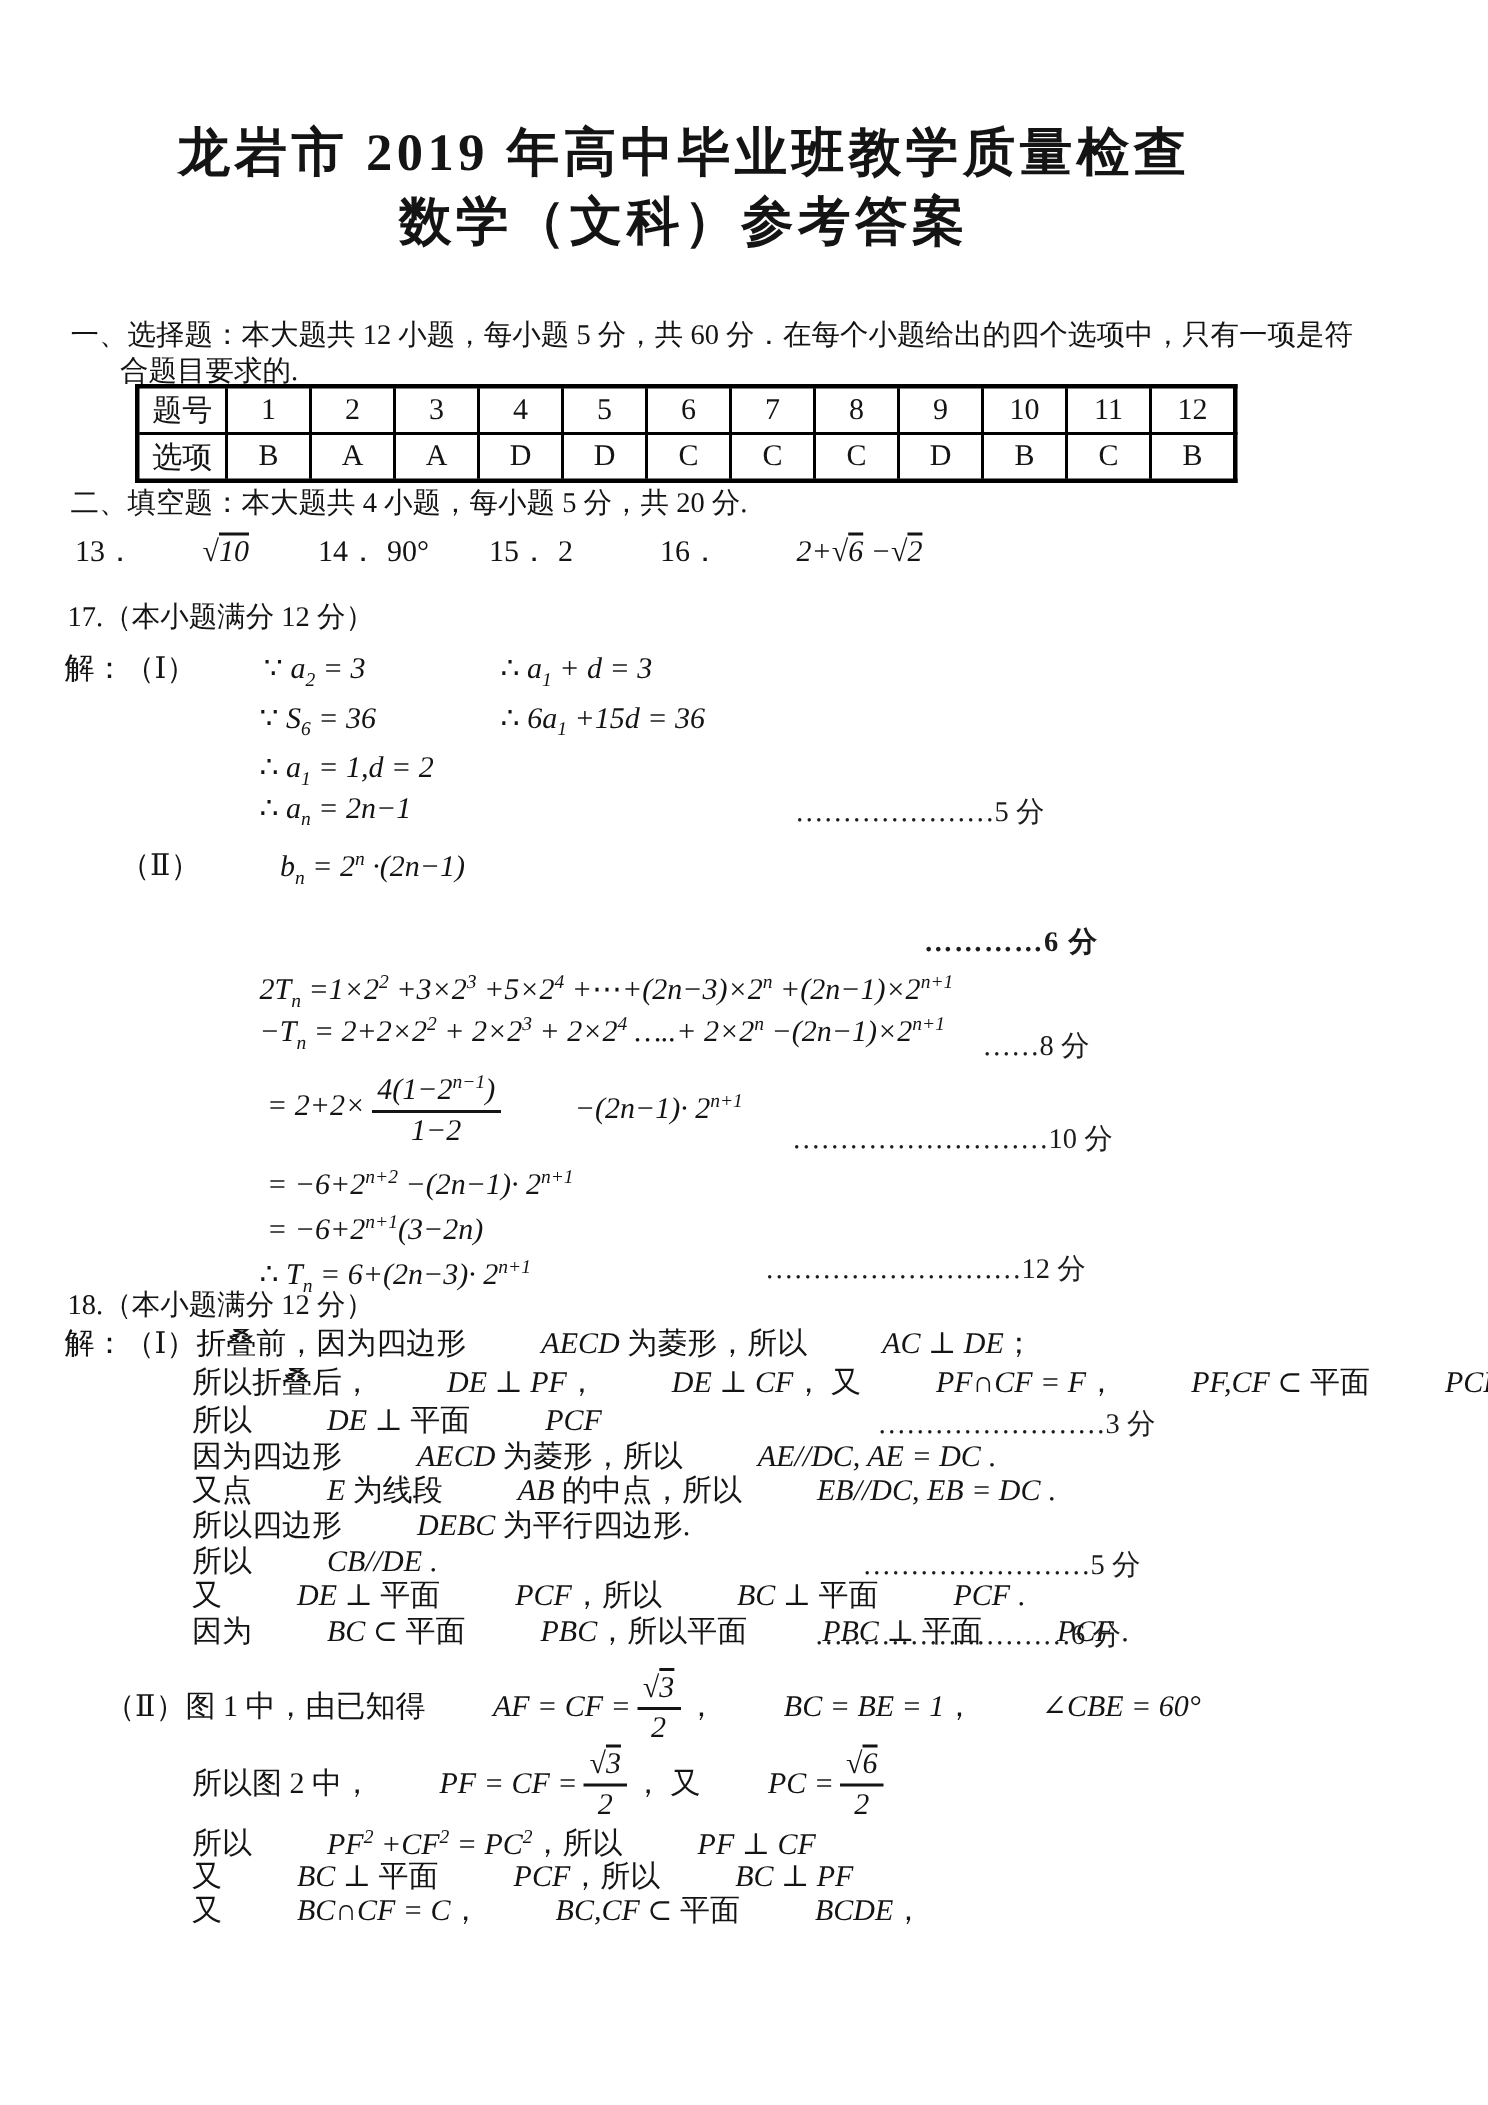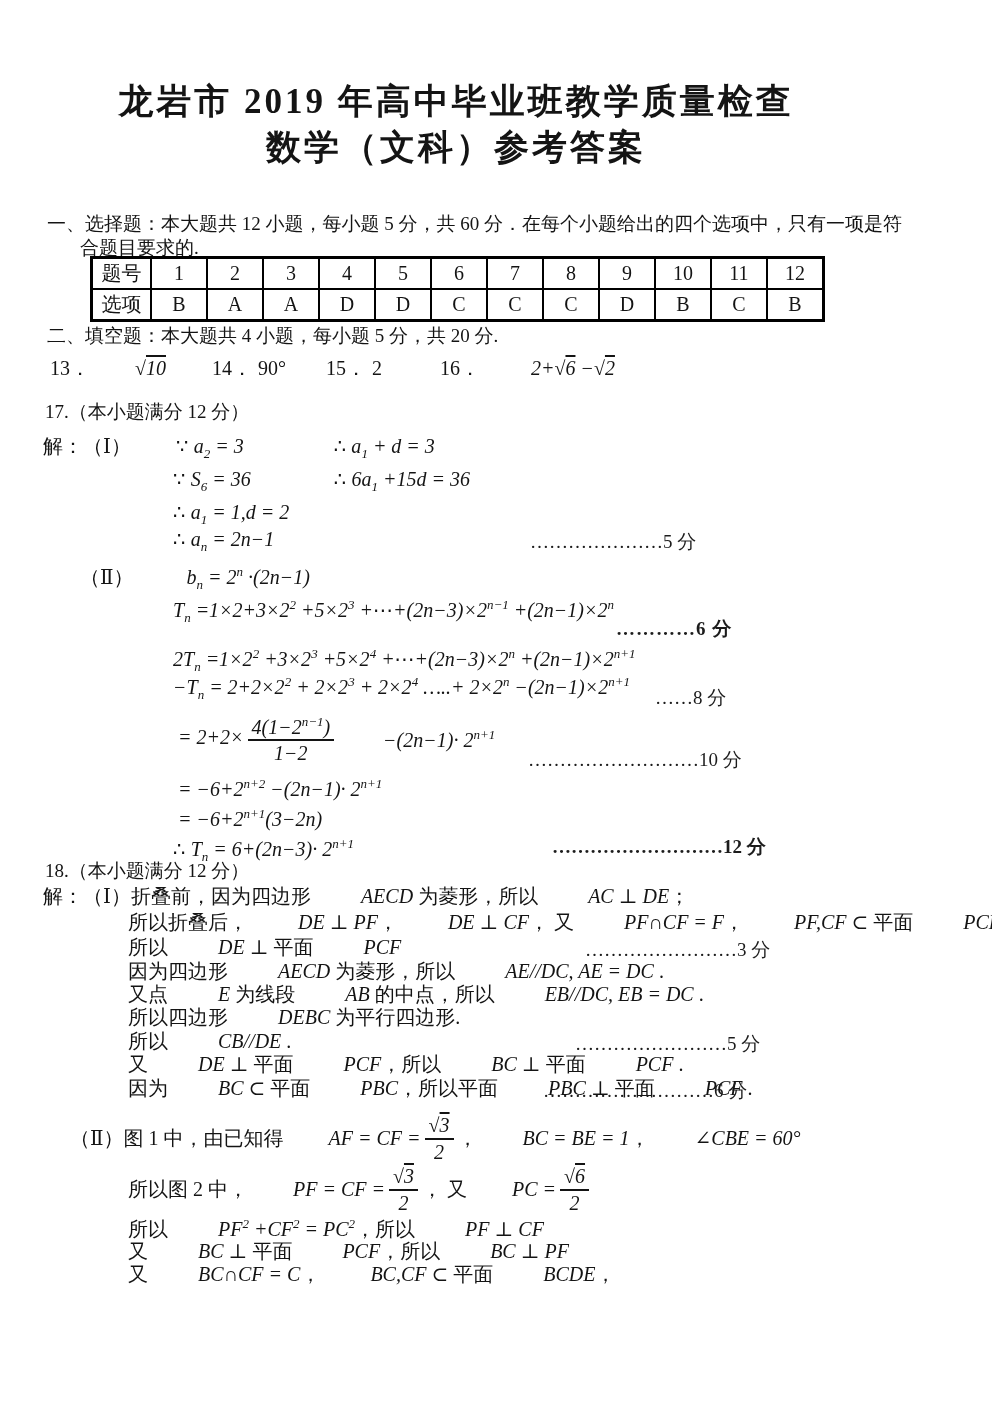--- a/index.html
+++ b/index.html
@@ -78,39 +78,39 @@
   <div class="abs h" style="top:324px;left:47px">二、填空题：本大题共 4 小题，每小题 5 分，共 20 分.</div>
   <div class="ln" style="top:356px"><span class="gap" style="width: 50px;"></span><span class="cn">13．</span><span class="math"><span>√<span class="ov">10</span></span></span><span class="gap" style="width: 46px;"></span><span class="cn">14．</span><span class="gap" style="width: 6px;"></span><span class="cn">90°</span><span class="gap" style="width: 40px;"></span><span class="cn">15．</span><span class="gap" style="width: 6px;"></span><span class="cn">2</span><span class="gap" style="width: 58px;"></span><span class="cn">16．</span><span class="gap" style="width: 6px;"></span><span class="math">2+<span>√<span class="ov">6</span></span> −<span>√<span class="ov">2</span></span></span></div>
 
 
   <div class="abs h" style="top:400px;left:45px">17.（本小题满分 12 分）</div>
   <div class="ln" style="top:434px"><span class="gap" style="width: 43px;"></span><span class="cn">解：（Ⅰ）</span><span class="math">∵ a<sub>2</sub> = 3</span><span class="gap" style="width: 45px;"></span><span class="math">∴ a<sub>1</sub> + d = 3</span></div>
   <div class="ln" style="top:467px"><span class="gap" style="width: 128px;"></span><span class="math">∵ S<sub>6</sub> = 36</span><span class="gap" style="width: 38px;"></span><span class="math">∴  6a<sub>1</sub> +15d = 36</span></div>
   <div class="ln" style="top:500px"><span class="gap" style="width: 128px;"></span><span class="math">∴ a<sub>1</sub> = 1,d = 2</span></div>
   <div class="ln" style="top:527px"><span class="gap" style="width: 128px;"></span><span class="math">∴ a<sub>n</sub> = 2n−1</span><span class="score" style="left: 530px;">…………………5 分</span></div>
   <div class="ln" style="top:560px"><span class="gap" style="width: 80px;"></span><span class="cn">（Ⅱ）</span><span class="gap" style="width: 8px;"></span><span class="math">b<sub>n</sub> = 2<sup>n</sup> ·(2n−1)</span></div>
-  <div class="ln" style="top:593px"><span class="gap" style="width: 128px;"></span><span class="math">T<sub>n</sub> =1×2+3×2<sup>2</sup> +5×2<sup>3</sup> +⋯+(2n−3)×2<sup>n−1</sup> +(2n−1)×2<sup>n</sup></span></div>
+  <div class="ln" style="top:593px"><span class="gap" style="width: 128px;"></span></div>
   <div class="ln" style="top:614px">
       <span class="score bold" style="left: 616px;">…………6 分</span>
     </div>
   <div class="ln" style="top:642px"><span class="gap" style="width: 128px;"></span><span class="math">2T<sub>n</sub> =1×2<sup>2</sup> +3×2<sup>3</sup> +5×2<sup>4</sup> +⋯+(2n−3)×2<sup>n</sup> +(2n−1)×2<sup>n+1</sup></span></div>
   <div class="ln" style="top:670px"><span class="gap" style="width: 128px;"></span><span class="math">−T<sub>n</sub> =  2+2×2<sup>2</sup> + 2×2<sup>3</sup> + 2×2<sup>4</sup> …..+ 2×2<sup>n</sup> −(2n−1)×2<sup>n+1</sup></span><span class="score" style="left: 655px; top: 16px;">……8 分</span></div>
   <div class="ln vc" style="top:708px;height:58px">
       <span class="gap" style="width: 133px;"></span>
       <span class="math">= 2+2×</span>
       <span class="frac">
         <span class="num">4(1−2<sup>n−1</sup>)</span>
         <span class="den">1−2</span>
       </span>
       <span class="math">−(2n−1)· 2<sup>n+1</sup></span>
       <span class="score" style="left: 528px; top: 40px;">………………………10 分</span>
     </div>
   <div class="ln" style="top:772px"><span class="gap" style="width: 133px;"></span><span class="math">= −6+2<sup>n+2</sup> −(2n−1)· 2<sup>n+1</sup></span></div>
   <div class="ln" style="top:802px"><span class="gap" style="width: 133px;"></span><span class="math">= −6+2<sup>n+1</sup>(3−2n)</span></div>
-  <div class="ln" style="top:832px"><span class="gap" style="width: 128px;"></span><span class="math">∴ T<sub>n</sub> = 6+(2n−3)· 2<sup>n+1</sup></span><span class="score" style="left: 552px; font-weight: bold;">………………………12 分</span></div>
+  <div class="ln" style="top:832px"><span class="gap" style="width: 128px;"></span><span class="math">∴ T<sub>n</sub> = 6+(2n−3)· 2<sup>n+1</sup></span><span class="score" style="left: 510px;">………………………12 分</span></div>
 
   <div class="abs h" style="top:859px;left:45px">18.（本小题满分 12 分）</div>
   <div class="ln" style="top:884px"><span class="gap" style="width: 43px;"></span><span class="cn">解：（Ⅰ）折叠前，因为四边形 </span><span class="math">AECD</span><span class="cn"> 为菱形，所以 </span><span class="math">AC ⊥ DE</span><span class="cn">；</span></div>
   <div class="ln" style="top:910px"><span class="gap" style="width: 128px;"></span><span class="cn">所以折叠后， </span><span class="math">DE ⊥ PF</span><span class="cn">， </span><span class="math">DE ⊥ CF</span><span class="cn">， 又 </span><span class="math">PF∩CF = F</span><span class="cn">， </span><span class="math">PF,CF ⊂</span><span class="cn"> 平面 </span><span class="math">PCF</span><span class="cn">，</span></div>
   <div class="ln" style="top:935px"><span class="gap" style="width: 128px;"></span><span class="cn">所以 </span><span class="math">DE ⊥</span><span class="cn"> 平面 </span><span class="math">PCF</span><span class="score" style="left: 585px; font-family: Liberation Serif, serif;">……………………3 分</span></div>
   <div class="ln" style="top:959px"><span class="gap" style="width: 128px;"></span><span class="cn">因为四边形 </span><span class="math">AECD</span><span class="cn"> 为菱形，所以 </span><span class="math">AE//DC, AE = DC</span><span class="cn"> .</span></div>
   <div class="ln" style="top:982px"><span class="gap" style="width: 128px;"></span><span class="cn">又点 </span><span class="math">E</span><span class="cn"> 为线段 </span><span class="math">AB</span><span class="cn"> 的中点，所以 </span><span class="math">EB//DC, EB = DC</span><span class="cn"> .</span></div>
   <div class="ln" style="top:1005px"><span class="gap" style="width: 128px;"></span><span class="cn">所以四边形 </span><span class="math">DEBC</span><span class="cn"> 为平行四边形.</span></div>
   <div class="ln" style="top:1029px"><span class="gap" style="width: 128px;"></span><span class="cn">所以 </span><span class="math">CB//DE</span><span class="cn"> .</span><span class="score" style="left: 575px;">……………………5 分</span></div>
   <div class="ln" style="top:1052px"><span class="gap" style="width: 128px;"></span><span class="cn">又 </span><span class="math">DE ⊥</span><span class="cn"> 平面 </span><span class="math">PCF</span><span class="cn">，所以 </span><span class="math">BC ⊥</span><span class="cn"> 平面 </span><span class="math">PCF</span><span class="cn"> .</span></div>

